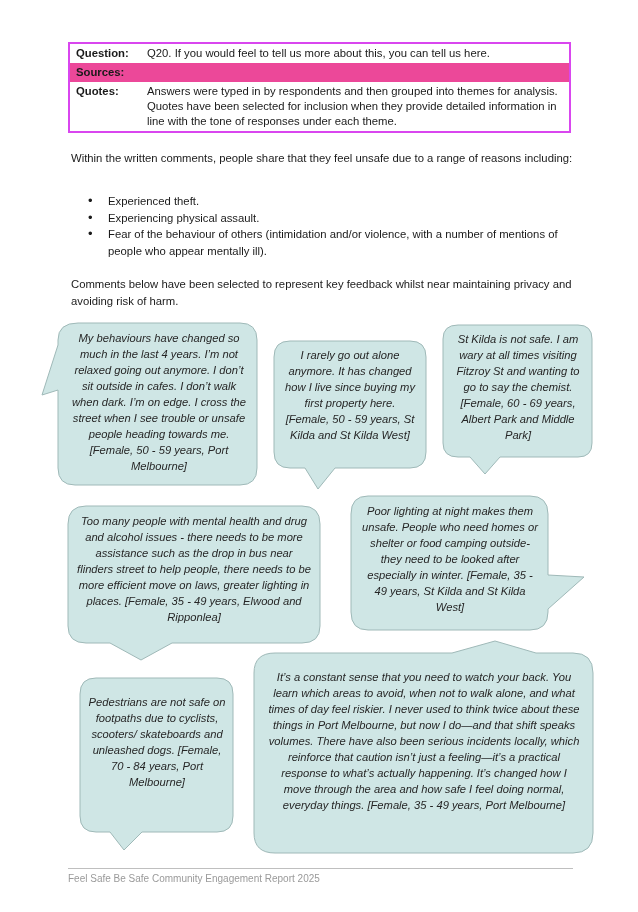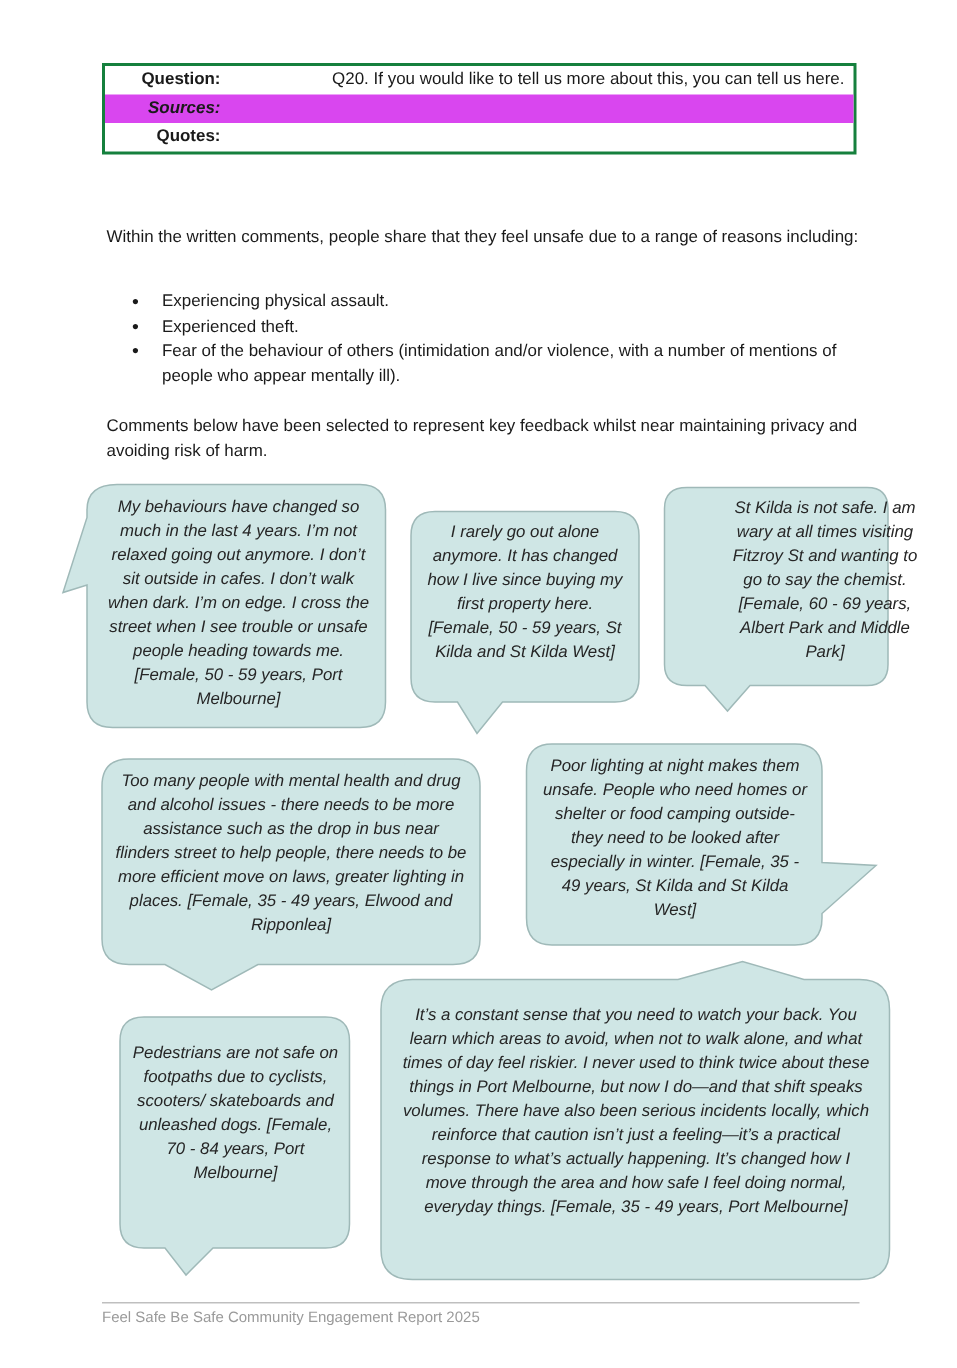--- a/index.html
+++ b/index.html
@@ -1,55 +1,56 @@
 <!DOCTYPE html>
 <html><head>
 <meta charset="utf-8">
 <style>
   html, body { margin:0; padding:0; background:#ffffff; }
   body { width:638px; height:912px; position:relative; overflow:hidden;
          font-family:"Liberation Sans", "DejaVu Sans", sans-serif; color:#1a1a1a; }
   .info-table { position:absolute; left:68px; top:42px; width:503px;
-                border:2px solid #15803d; box-sizing:border-box; font-size:11.3px; line-height:15px;text-align:right; }
+                border:2px solid #d946ef; box-sizing:border-box; font-size:11.3px; line-height:15px; }
   .info-row { display:flex; padding:2px 6px; }
-  .info-row.shaded { background:#d946ef;font-style:italic; }
+  .info-row.shaded { background:#ec4899; }
   .info-key { width:71px; flex:none; font-weight:bold; }
   .info-val { flex:1; }
   .para { position:absolute; left:68px; width:510px; font-size:11.3px; line-height:16.5px; margin:3px; }
   .bullets { position:absolute; left:68px; top:193px; width:510px; font-size:11.3px; line-height:16.5px; margin:0; padding:0; list-style:none; }
   .bullets li { position:relative; padding-left:40px; }
   .bullets li::before { content:"\2022"; position:absolute; left:20px; top:0; font-size:13px; }
   .bubble-svg { position:absolute; left:0; top:0; width:638px; height:912px; }
   .bubble-svg path { fill:#cfe6e5; stroke:#9fb9b8; stroke-width:1; }
   .quote { position:absolute; text-align:center; font-style:italic; font-size:11.2px; line-height:16px; color:#262626; margin:0; }
   .footer-rule { position:absolute; left:68px; top:868px; width:505px; height:1px; background:#bfbfbf; }
   .footer-left { position:absolute; left:68px; top:873px; font-size:10px; color:#9a9a9a; }
   .footer-right { position:absolute; right:65px; top:916px; font-size:14px; color:#9a9a9a;font-style:italic; }
 </style>
 </head>
 <body>
 
 <div class="info-table">
   <div class="info-row">
     <span class="info-key">Question:</span>
-    <span class="info-val">Q20. If you would like to tell us more about this, you can tell us here.</span>
+    <span class="info-val">Q20. If you would feel to tell us more about this, you can tell us here.</span>
   </div>
   <div class="info-row shaded">
     <span class="info-key">Sources:</span>
   </div>
   <div class="info-row">
     <span class="info-key">Quotes:</span>
+    <span class="info-val">Answers were typed in by respondents and then grouped into themes for analysis. Quotes have been selected for inclusion when they provide detailed information in line with the tone of responses under each theme.</span>
   </div>
 </div>
 
 <p class="para" style="top:147px;">Within the written comments, people share that they feel unsafe due to a range of reasons including:</p>
 
 <ul class="bullets">
+  <li>Experienced theft.</li>
   <li>Experiencing physical assault.</li>
-  <li>Experienced theft.</li>
   <li>Fear of the behaviour of others (intimidation and/or violence, with a number of mentions of people who appear mentally ill).</li>
 </ul>
 
 <p class="para" style="top:273px;">Comments below have been selected to represent key feedback whilst near maintaining privacy and avoiding risk of harm.</p>
 
 <svg class="bubble-svg" viewBox="0 0 638 912">
 
   <path d="M78,323 H240 Q257,323 257,340 V468 Q257,485 240,485 H75 Q58,485 58,468 V390 L42,395 L58,345 V340 Q58,323 78,323 Z"></path>
 
   <path d="M290,341 H410 Q426,341 426,357 V452 Q426,468 410,468 H335 L318,489 L305,468 H290 Q274,468 274,452 V357 Q274,341 290,341 Z"></path>
@@ -60,21 +61,21 @@
 
   <path d="M368,496 H530 Q548,496 548,514 V575 L584,577 L548,609 V612 Q548,630 530,630 H368 Q351,630 351,612 V514 Q351,496 368,496 Z"></path>
 
   <path d="M96,678 H217 Q233,678 233,694 V816 Q233,832 217,832 H142 L124,850 L110,832 H96 Q80,832 80,816 V694 Q80,678 96,678 Z"></path>
 
   <path d="M275,653 H452 L495,641 L536,653 H573 Q593,653 593,673 V833 Q593,853 573,853 H275 Q254,853 254,833 V673 Q254,653 275,653 Z"></path>
 </svg>
 
 <p class="quote" style="left:70px; top:330px; width:178px;">My behaviours have changed so much in the last 4 years. I’m not relaxed going out anymore. I don’t sit outside in cafes. I don’t walk when dark. I’m on edge. I cross the street when I see trouble or unsafe people heading towards me. [Female, 50 - 59 years, Port Melbourne]</p>
 <p class="quote" style="left:283px; top:347px; width:134px;">I rarely go out alone anymore. It has changed how I live since buying my first property here. [Female, 50 - 59 years, St Kilda and St Kilda West]</p>
-<p class="quote" style="left:452px; top:331px; width:132px;margin-left:32px;">St Kilda is not safe. I am wary at all times visiting Fitzroy St and wanting to go to say the chemist. [Female, 60 - 69 years, Albert Park and Middle Park]</p>
+<p class="quote" style="left:452px; top:331px; width:132px;">St Kilda is not safe. I am wary at all times visiting Fitzroy St and wanting to go to say the chemist. [Female, 60 - 69 years, Albert Park and Middle Park]</p>
 <p class="quote" style="left:76px; top:513px; width:236px;">Too many people with mental health and drug and alcohol issues - there needs to be more assistance such as the drop in bus near flinders street to help people, there needs to be more efficient move on laws, greater lighting in places. [Female, 35 - 49 years, Elwood and Ripponlea]</p>
 <p class="quote" style="left:360px; top:503px; width:180px;">Poor lighting at night makes them unsafe. People who need homes or shelter or food camping outside- they need to be looked after especially in winter. [Female, 35 - 49 years, St Kilda and St Kilda West]</p>
 <p class="quote" style="left:88px; top:694px; width:138px;">Pedestrians are not safe on footpaths due to cyclists, scooters/ skateboards and unleashed dogs. [Female, 70 - 84 years, Port Melbourne]</p>
 <p class="quote" style="left:266px; top:669px; width:316px;">It’s a constant sense that you need to watch your back. You learn which areas to avoid, when not to walk alone, and what times of day feel riskier. I never used to think twice about these things in Port Melbourne, but now I do—and that shift speaks volumes. There have also been serious incidents locally, which reinforce that caution isn’t just a feeling—it’s a practical response to what’s actually happening. It’s changed how I move through the area and how safe I feel doing normal, everyday things. [Female, 35 - 49 years, Port Melbourne]</p>
 
 <div class="footer-rule"></div>
 <span class="footer-left">Feel Safe Be Safe Community Engagement Report 2025</span>
 <span class="footer-right">page 67</span>
 
 </body></html>

